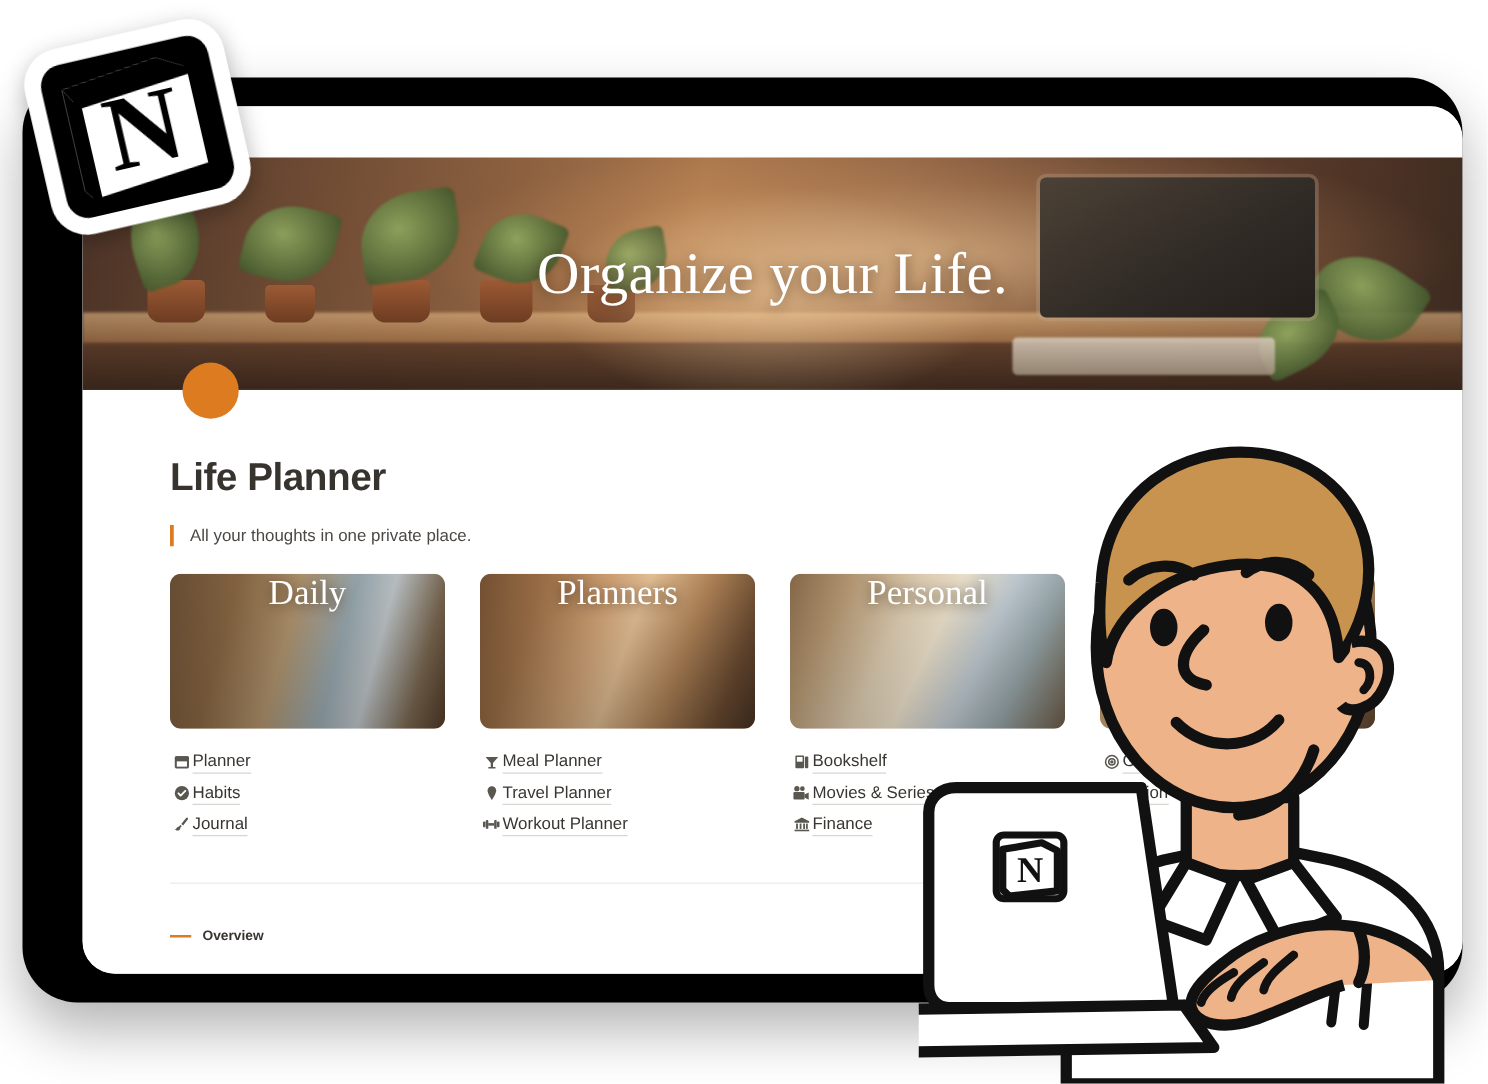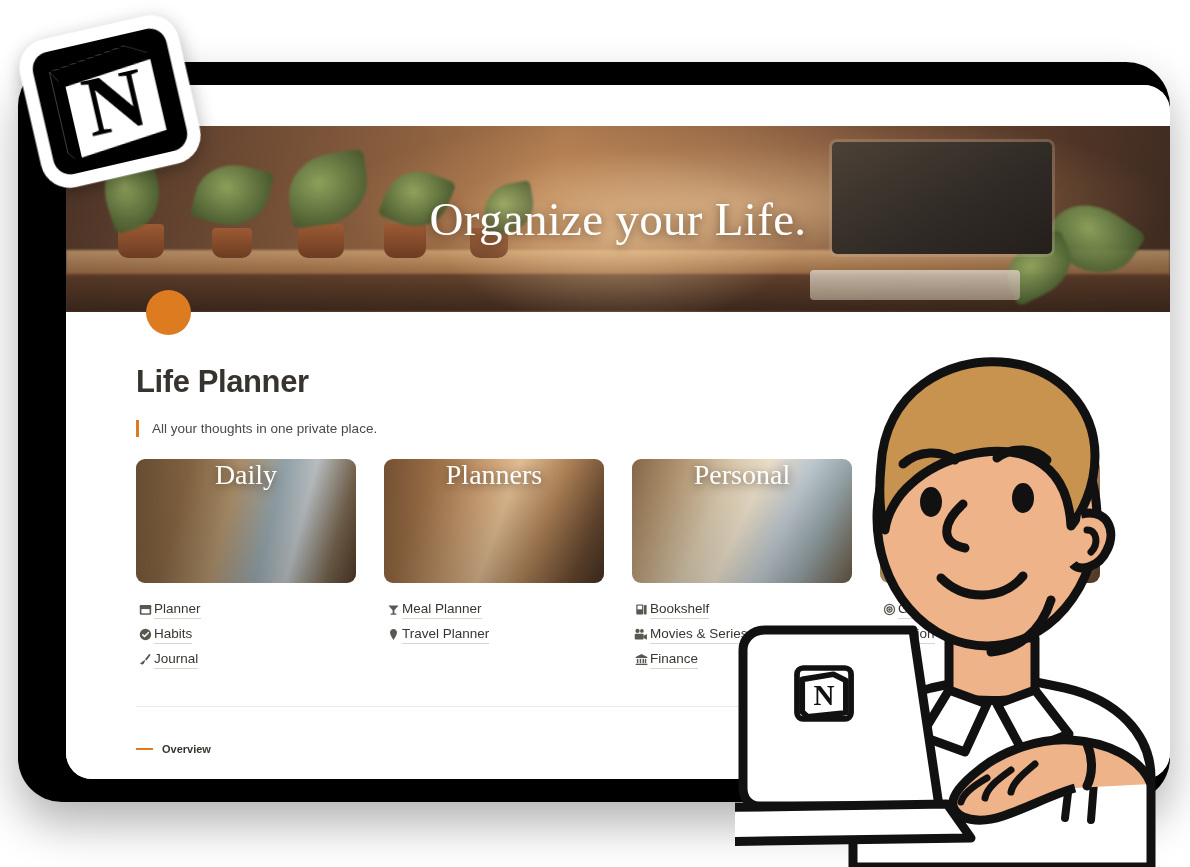--- a/index.html
+++ b/index.html
@@ -390,20 +390,32 @@
                 </span>
                 <span class="link-text">Meal Planner</span>
               </div>
               <div class="link-item">
                 <span class="link-icon">
                   <svg width="13" height="13" viewBox="0 0 16 16" fill="currentColor">
                       <path d="M8 1.2c-2.4 0-4.3 1.9-4.3 4.3 0 3.2 4.3 9.3 4.3 9.3s4.3-6.1 4.3-9.3c0-2.4-1.9-4.3-4.3-4.3z"></path>
                     </svg>
                 </span>
                 <span class="link-text">Travel Planner</span>
+              </div>
+              <div class="link-item">
+                <span class="link-icon">
+                  <svg width="14" height="13" viewBox="0 0 18 16" fill="currentColor">
+                      <rect x="0.5" y="5" width="2.6" height="6" rx="1"></rect>
+                      <rect x="3.4" y="3.4" width="2.6" height="9.2" rx="1"></rect>
+                      <rect x="5.9" y="6.7" width="6.2" height="2.6"></rect>
+                      <rect x="12" y="3.4" width="2.6" height="9.2" rx="1"></rect>
+                      <rect x="14.9" y="5" width="2.6" height="6" rx="1"></rect>
+                    </svg>
+                </span>
+                <span class="link-text">Workout Planner</span>
               </div>
             </div>
           </div>
 
           <div class="column">
             <div class="card">
               <div class="card-bg bg-personal"></div>
               <div class="card-title">Personal</div>
             </div>
             <div class="link-list">

